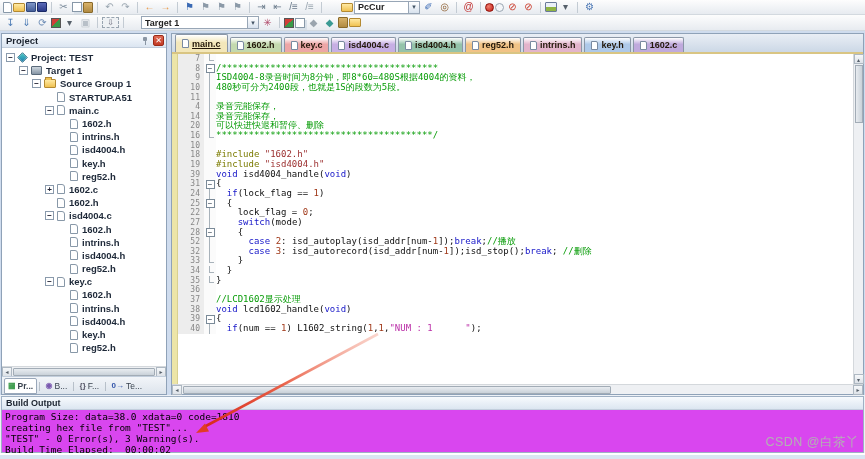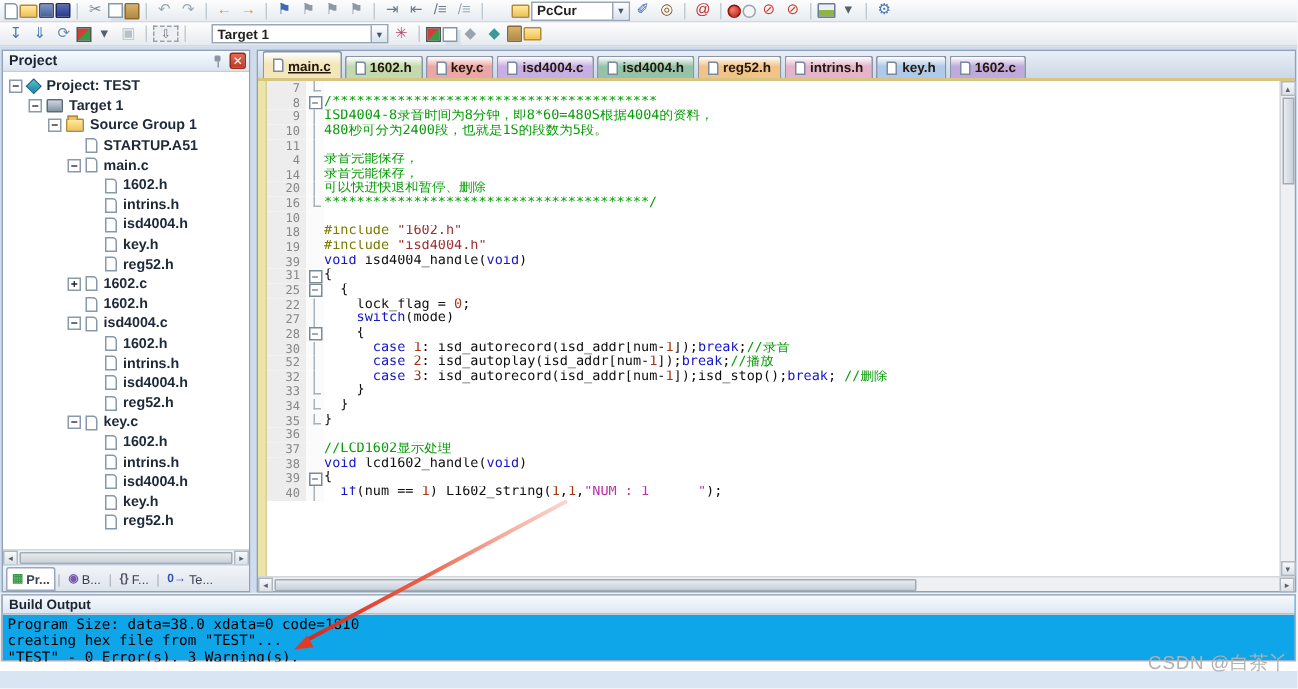--- a/index.html
+++ b/index.html
@@ -83,21 +83,21 @@
 .sy-tx{color:#101010}
 
 
 .sbarrow{width:10px;height:10px;background:linear-gradient(#f6f8fa,#dde2e8);border:1px solid #aeb8c2;color:#56606a;font-size:6px;display:flex;align-items:center;justify-content:center;flex:0 0 auto}
 .sbthumb{height:8px;background:linear-gradient(#e8ecf0,#c9d1d9);border:1px solid #a2acb6;border-radius:1px;margin:0 1px}
 #ehsb{height:10px;background:#eef0f3;border-top:1px solid #d4d8dc;display:flex;align-items:center;flex:0 0 auto}
 #vsb{width:10px;flex:0 0 10px;background:#eef0f3;border-left:1px solid #d4d8dc;display:flex;flex-direction:column;align-items:center}
 #vsb .vthumb{width:8px;height:58px;background:linear-gradient(90deg,#e8ecf0,#c9d1d9);border:1px solid #a2acb6;margin-top:1px}
 
 
-#build-panel{height:45px;display:flex;flex-direction:column;background:#0ea5e9;border:1px solid #9fb0c4;margin:1px 1px 0 1px;flex:0 0 auto}
+#build-panel{height:57px;display:flex;flex-direction:column;background:#d946ef;border:1px solid #9fb0c4;margin:1px 1px 0 1px;flex:0 0 auto}
 #build-header{height:13px;background:linear-gradient(#f7fafd,#dce6f1);border-bottom:1px solid #c2cedc;font-size:9px;font-weight:bold;color:#1c2430;padding:1px 0 0 4px;flex:0 0 auto}
 #bolines{flex:1;padding:1px 0 0 3px;font-family:"DejaVu Sans Mono",monospace;font-size:9.5px;color:#000}
 .boline{height:11px;line-height:11px;white-space:pre}
 #bottom-strip{flex:1;background:linear-gradient(#fff 35%,#d9e5f2 36%)}
 
 
 #watermark{position:absolute;right:6px;top:434px;font-size:12.5px;color:#b2b2b2;letter-spacing:.5px}
 #arrow-overlay{position:absolute;left:0;top:0;width:865px;height:459px;pointer-events:none}
 </style>
 </head>
@@ -441,20 +441,25 @@
               <span class="ctxt"><span class="sy-kw">void</span><span class="sy-tx"> isd4004_handle(</span><span class="sy-kw">void</span><span class="sy-tx">)</span></span>
             </div>
             <div class="cl">
               <span class="lnum">31</span>
               <span class="fold">
                 <span class="boxm">−</span>
               </span>
               <span class="ctxt"><span class="sy-tx">{</span></span>
             </div>
             <div class="cl">
+              <span class="lnum">24</span>
+              <span class="fold f-line"></span>
+              <span class="ctxt"><span class="sy-tx">  </span><span class="sy-kw">if</span><span class="sy-tx">(lock_flag == </span><span class="sy-nm">1</span><span class="sy-tx">)</span></span>
+            </div>
+            <div class="cl">
               <span class="lnum">25</span>
               <span class="fold">
                 <span class="boxm">−</span>
               </span>
               <span class="ctxt"><span class="sy-tx">  {</span></span>
             </div>
             <div class="cl">
               <span class="lnum">22</span>
               <span class="fold f-line"></span>
               <span class="ctxt"><span class="sy-tx">    lock_flag = </span><span class="sy-nm">0</span><span class="sy-tx">;</span></span>
@@ -463,25 +468,20 @@
               <span class="lnum">27</span>
               <span class="fold f-line"></span>
               <span class="ctxt"><span class="sy-tx">    </span><span class="sy-kw">switch</span><span class="sy-tx">(mode)</span></span>
             </div>
             <div class="cl">
               <span class="lnum">28</span>
               <span class="fold">
                 <span class="boxm">−</span>
               </span>
               <span class="ctxt"><span class="sy-tx">    {</span></span>
-            </div>
-            <div class="cl">
-              <span class="lnum">30</span>
-              <span class="fold f-line"></span>
-              <span class="ctxt"><span class="sy-tx">      </span><span class="sy-kw">case</span><span class="sy-tx"> </span><span class="sy-nm">1</span><span class="sy-tx">: isd_autorecord(isd_addr[num-</span><span class="sy-nm">1</span><span class="sy-tx">]);</span><span class="sy-kw">break</span><span class="sy-tx">;</span><span class="sy-cm">//录音</span></span>
             </div>
             <div class="cl">
               <span class="lnum">52</span>
               <span class="fold f-line"></span>
               <span class="ctxt"><span class="sy-tx">      </span><span class="sy-kw">case</span><span class="sy-tx"> </span><span class="sy-nm">2</span><span class="sy-tx">: isd_autoplay(isd_addr[num-</span><span class="sy-nm">1</span><span class="sy-tx">]);</span><span class="sy-kw">break</span><span class="sy-tx">;</span><span class="sy-cm">//播放</span></span>
             </div>
             <div class="cl">
               <span class="lnum">32</span>
               <span class="fold f-line"></span>
               <span class="ctxt"><span class="sy-tx">      </span><span class="sy-kw">case</span><span class="sy-tx"> </span><span class="sy-nm">3</span><span class="sy-tx">: isd_autorecord(isd_addr[num-</span><span class="sy-nm">1</span><span class="sy-tx">]);isd_stop();</span><span class="sy-kw">break</span><span class="sy-tx">; </span><span class="sy-cm">//删除</span></span>

